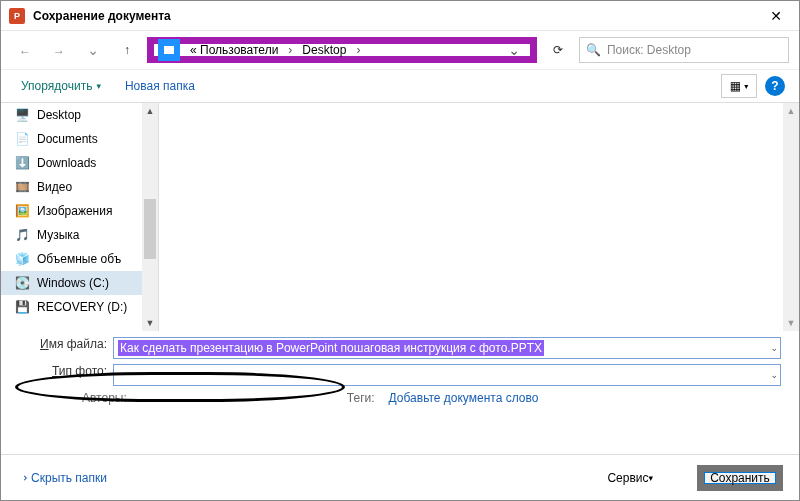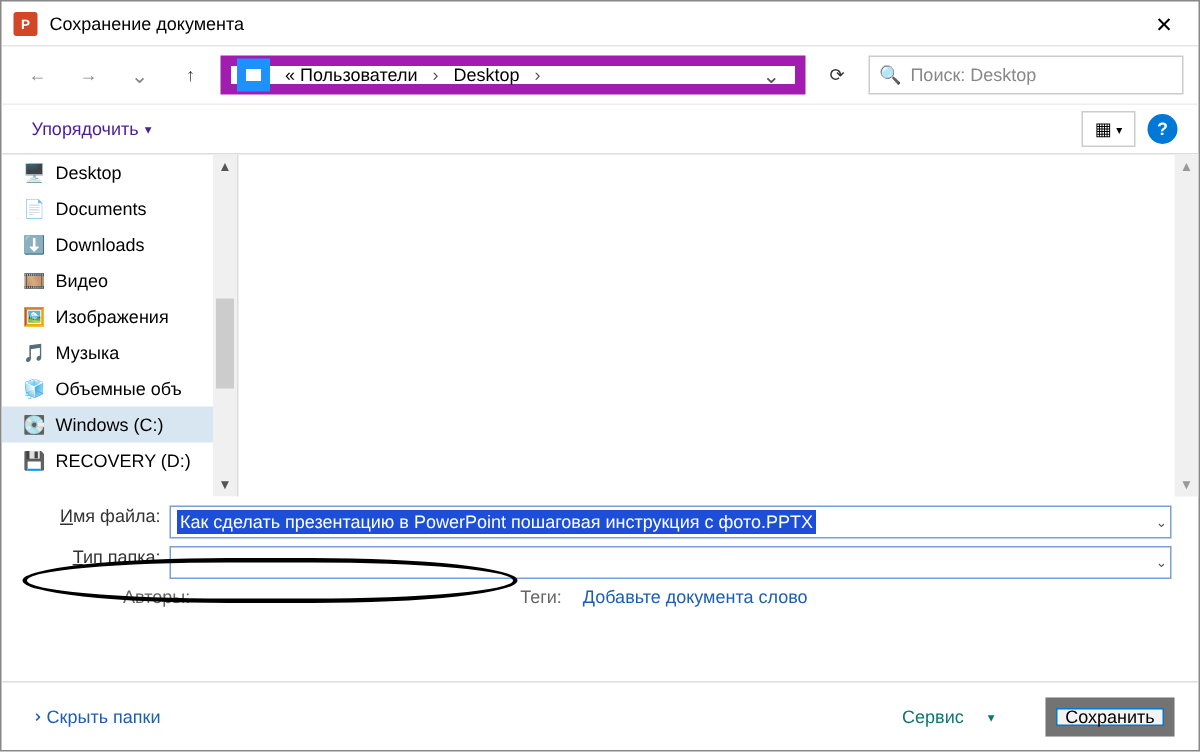--- a/index.html
+++ b/index.html
@@ -1,36 +1,36 @@
 <!DOCTYPE html>
 <html><head>
 <meta charset="utf-8">
 <style>
 * { box-sizing: border-box; margin: 0; padding: 0; font-family: "Segoe UI", Tahoma, sans-serif; font-size: 12px; }
 body { background: #fff; width: 800px; height: 501px; overflow: hidden; border: 1px solid #888; position: relative; }
 
 .titlebar { display: flex; align-items: center; height: 30px; padding: 0 0 0 8px; border-bottom: 1px solid #e5e5e5; }
 .titlebar .app-icon { width: 16px; height: 16px; background: #d24726; border-radius: 2px; display: flex; align-items: center; justify-content: center; color: #fff; font-size: 9px; font-weight: bold; margin-right: 8px; }
-.titlebar .title { flex: 1; color: #000; }
+.titlebar .title { flex: 1; color: #000; font-weight: bold; }
 .titlebar .close { width: 46px; height: 30px; display: flex; align-items: center; justify-content: center; font-size: 14px; }
 
 .navbar { display: flex; align-items: center; height: 38px; padding: 0 10px; gap: 6px; }
 .nav-btn { width: 28px; height: 26px; display: flex; align-items: center; justify-content: center; color: #888; }
 .nav-btn.enabled { color: #333; }
 .address { flex: 1; display: flex; align-items: center; border: 7px solid #a21caf; height: 26px; background: #fff; }
 .addr-icon { width: 22px; height: 22px; background: #1e90ff; margin: 0 4px; display: flex; align-items: center; justify-content: center; }
 .addr-icon::after { content: ""; width: 10px; height: 8px; background: #fff; }
 .addr-seg { display: flex; align-items: center; padding: 0 6px; height: 100%; }
 .addr-chev { color: #555; padding: 0 4px; }
 .addr-drop { margin-left: auto; padding: 0 10px; color: #555; }
 .refresh { width: 30px; height: 26px; display: flex; align-items: center; justify-content: center; color: #333; }
 .search { width: 210px; height: 26px; border: 1px solid #ccc; display: flex; align-items: center; padding: 0 6px; color: #888; gap: 6px; }
 
 .toolbar { display: flex; align-items: center; height: 34px; padding: 0 14px; border-bottom: 1px solid #ddd; border-top: 1px solid #eee; }
-.toolbar .menuitem { display: flex; align-items: center; gap: 4px; color: #4c1d95; padding: 4px 6px; margin-right: 12px; }
+.toolbar .menuitem { display: flex; align-items: center; gap: 4px; color: #0f766e; padding: 4px 6px; margin-right: 12px; }
 .toolbar .menuitem.plain { color: #1a5fb4; }
 .toolbar .spacer { flex: 1; }
 .toolbar .view-btn { width: 36px; height: 24px; border: 1px solid #ccc; display: flex; align-items: center; justify-content: center; margin-right: 8px; }
 .help { width: 20px; height: 20px; border-radius: 50%; background: #0078d7; color: #fff; display: flex; align-items: center; justify-content: center; font-weight: bold; }
 
 .main { display: flex; height: 228px; }
 .tree { width: 158px; border-right: 1px solid #ddd; overflow: hidden; position: relative; }
 .tree-scroll { position: absolute; right: 0; top: 0; bottom: 0; width: 16px; background: #f0f0f0; display: flex; flex-direction: column; }
 .tree-scroll .arrow { height: 16px; display: flex; align-items: center; justify-content: center; color: #555; font-size: 9px; }
 .tree-scroll .track { flex: 1; position: relative; }
@@ -40,33 +40,33 @@
 .tree-icon { width: 16px; height: 16px; display: flex; align-items: center; justify-content: center; font-size: 12px; }
 .fileview { flex: 1; position: relative; }
 .fileview-scroll { position: absolute; right: 0; top: 0; bottom: 0; width: 16px; background: #f0f0f0; display: flex; flex-direction: column; }
 .fileview-scroll .arrow { height: 16px; display: flex; align-items: center; justify-content: center; color: #999; font-size: 9px; }
 
 .form { padding: 6px 18px 6px 18px; position: relative; }
 .form-row { display: flex; align-items: flex-start; margin-bottom: 5px; }
 .form-label { width: 94px; text-align: right; padding-right: 6px; color: #333; }
 .form-label .ul { text-decoration: underline; }
 .combo { flex: 1; height: 22px; border: 1px solid #7a9fd6; display: flex; align-items: center; padding: 0 4px; position: relative; }
-.combo.selected-text span.val { background: #1d4ed8; color: #fff; padding: 1px 2px; }
+.combo.selected-text span.val { background: #8b5cf6; color: #fff; padding: 1px 2px; }
 .combo .drop { position: absolute; right: 2px; color: #555; font-size: 9px; }
 .meta-row { display: flex; align-items: center; padding-left: 63px; gap: 6px; margin-top: 4px; }
 .meta-row .lbl { color: #666; width: auto; margin-right: 8px; }
 .meta-row .taglink { color: #1a5fb4; }
 .meta-row .gap { width: 200px; }
 
 .annot { position: absolute; left: 14px; top: 371px; width: 330px; height: 30px; border: 3px solid #000; border-radius: 50% / 60%; pointer-events: none; }
 
 .footer { position: absolute; bottom: 0; left: 0; right: 0; height: 46px; border-top: 1px solid #ddd; display: flex; align-items: center; padding: 0 16px; }
 .hide-folders { display: flex; align-items: center; gap: 4px; color: #1a5fb4; }
 .footer .spacer { flex: 1; }
-.footer .svc { display: flex; align-items: center; gap: 16px; color: #0f766e; margin-right: 26px; }
+.footer .svc { display: flex; align-items: center; gap: 0; color: #000000; margin-right: 36px; }
 .btn { min-width: 86px; height: 26px; border: 1px solid #aaa; background: #f3f3f3; display: flex; align-items: center; justify-content: center; margin-left: 8px; }
 .btn.primary { border: 7px solid #737373; box-shadow: inset 0 0 0 1px #0078d7; }
 
 .chev::before { content: "›"; }
 .vchev::before { content: "⌄"; font-size: 14px; }
 </style>
 </head>
 <body>
 
 <div class="titlebar">
@@ -98,20 +98,23 @@
   <div class="search">
     <span>🔍</span>
     <span>Поиск: Desktop</span>
   </div>
 </div>
 
 <div class="toolbar">
   <div class="menuitem">
     <span>Упорядочить</span>
       <span style="font-size:9px">▾</span>
+  </div>
+  <div class="menuitem plain">
+    <span>Новая папка</span>
   </div>
   <div class="spacer"></div>
   <div class="view-btn">
     <span>▦</span>
       <span style="font-size:8px;margin-left:3px">▾</span>
   </div>
   <div class="help">?</div>
 </div>
 
 <div class="main">
@@ -171,21 +174,21 @@
 
 <div class="form">
   <div class="form-row">
     <div class="form-label"><span class="ul">И</span><span>мя файла:</span></div>
     <div class="combo selected-text">
       <span class="val">Как сделать презентацию в PowerPoint пошаговая инструкция с фото.PPTX</span>
       <span class="drop">⌄</span>
     </div>
   </div>
   <div class="form-row">
-    <div class="form-label"><span class="ul">Т</span><span>ип папка:</span></div>
+    <div class="form-label"><span class="ul">Т</span><span>ип фото:</span></div>
     <div class="combo">
       <span class="drop">⌄</span>
     </div>
   </div>
   <div class="meta-row">
     <span class="lbl">Авторы:</span>
     <span class="gap"></span>
     <span class="lbl">Теги:</span>
     <span class="taglink">Добавьте документа слово</span>
   </div>

